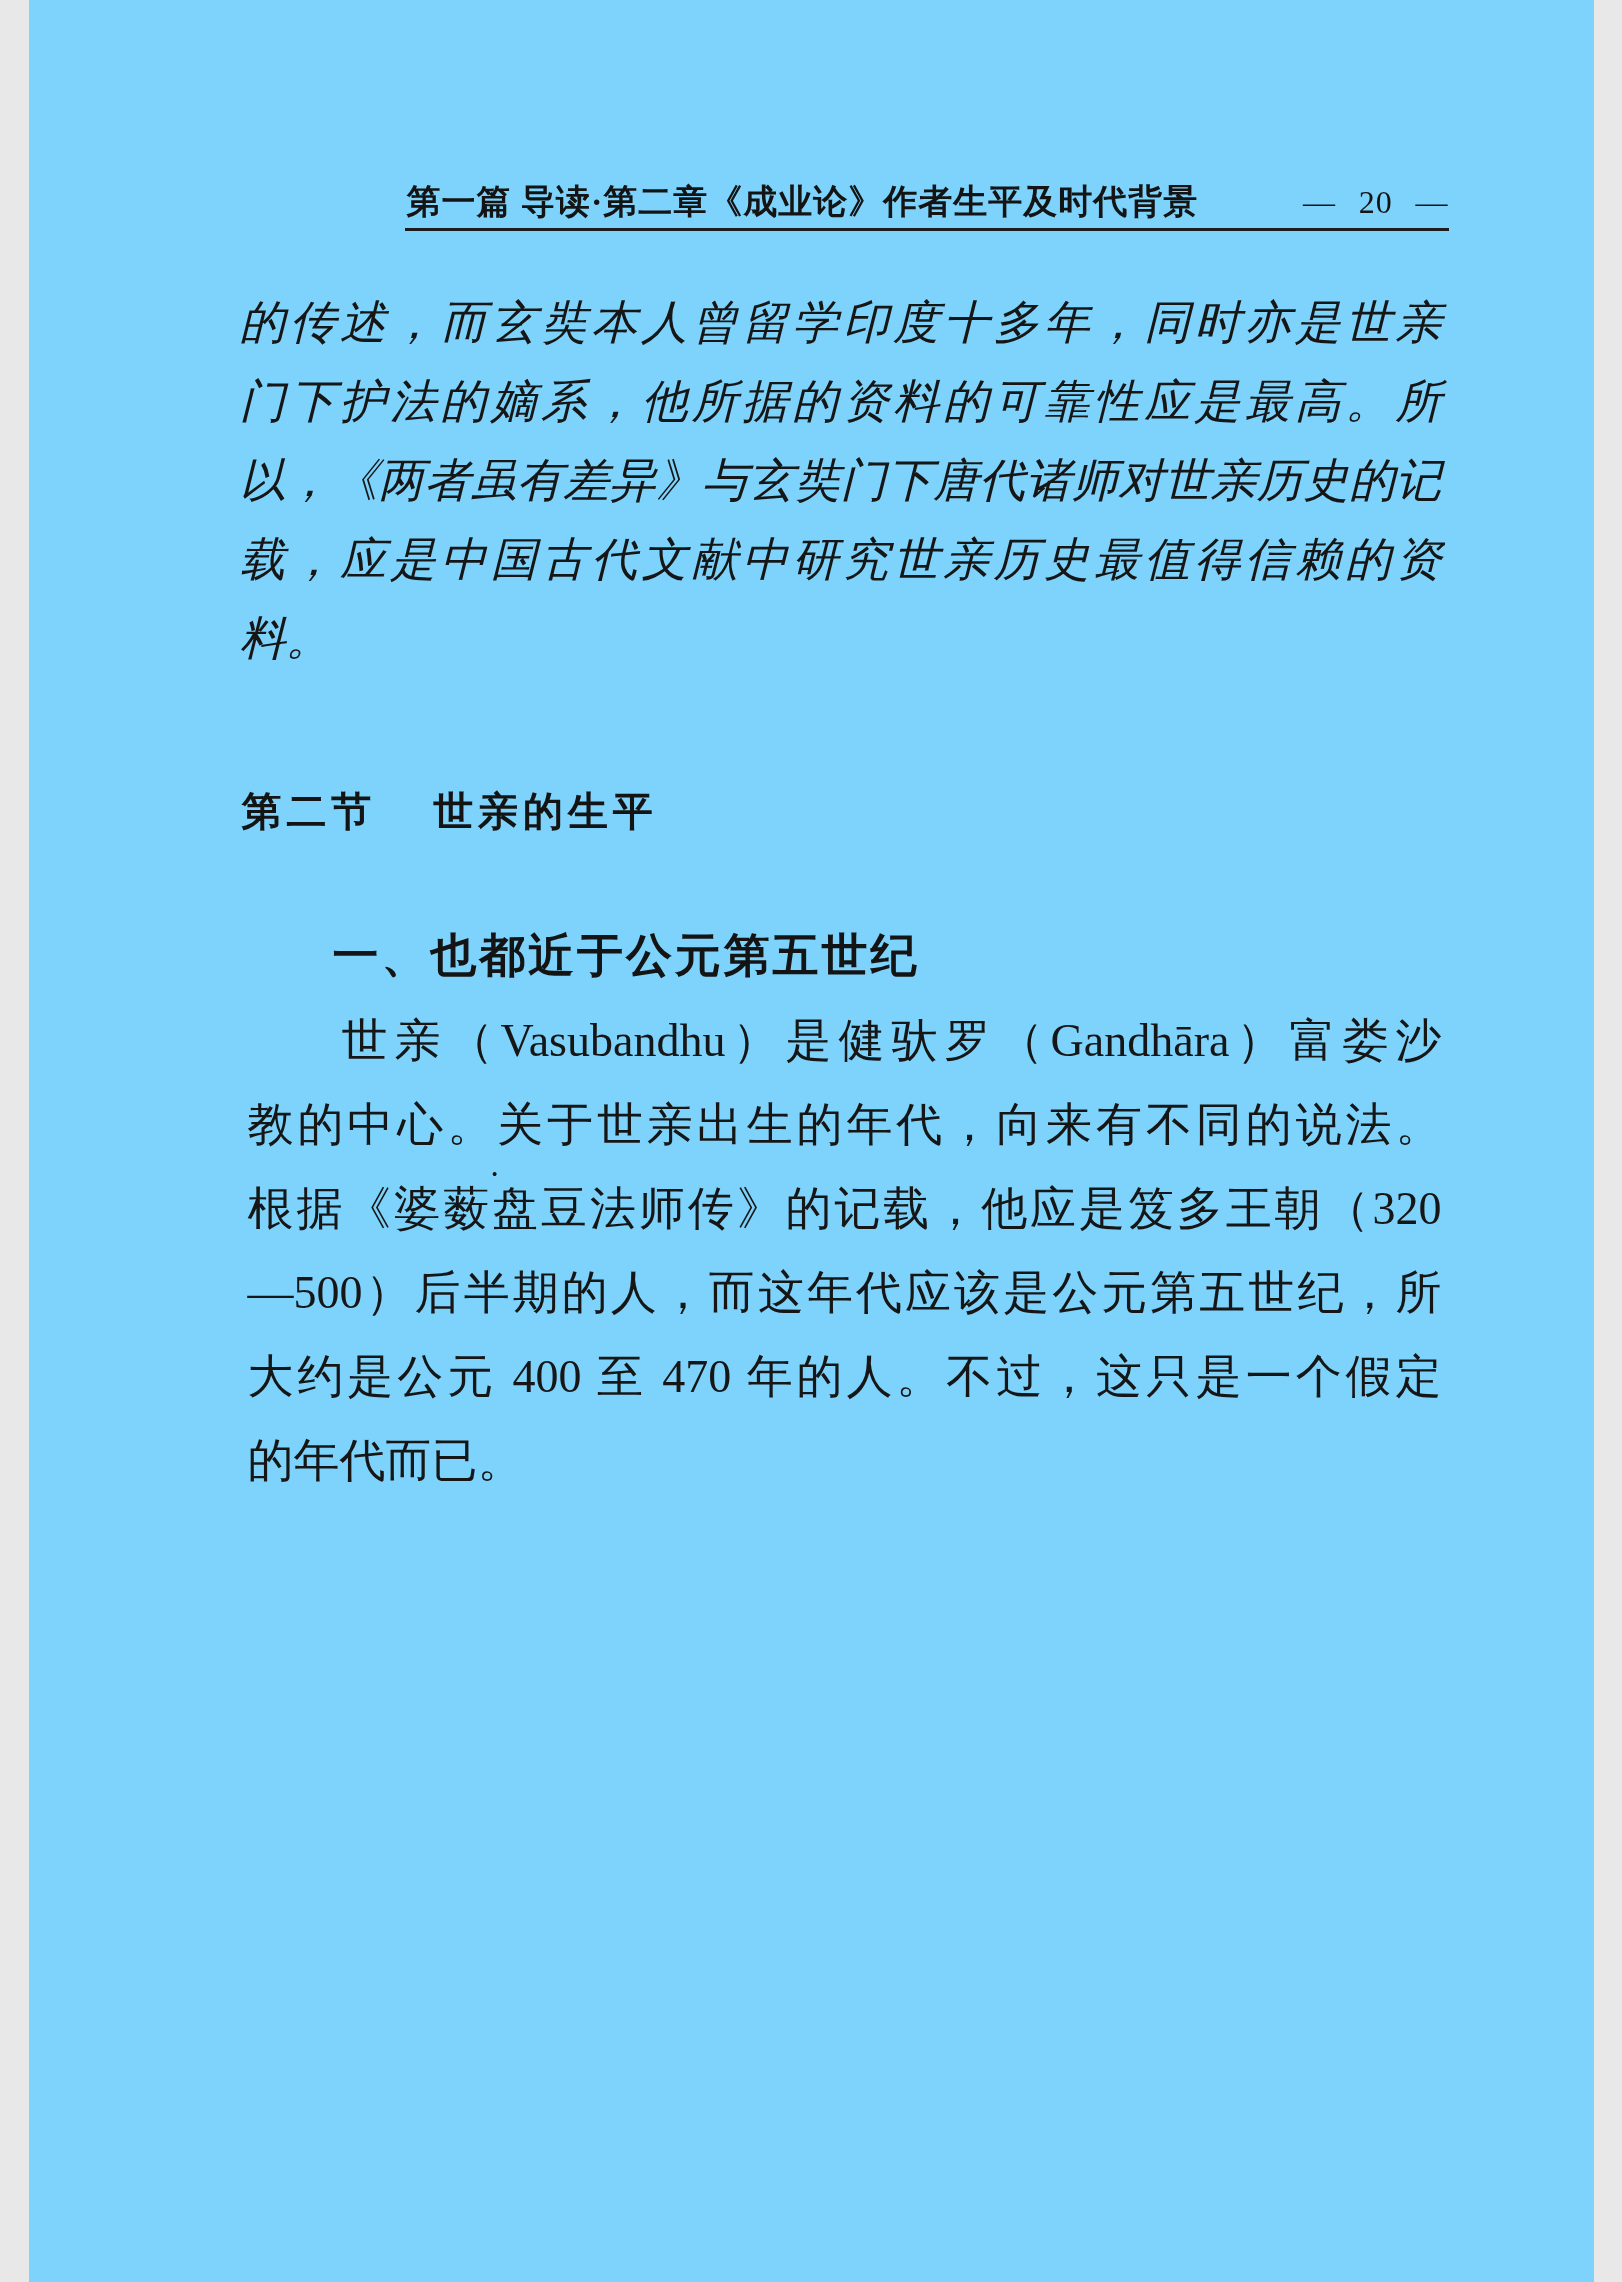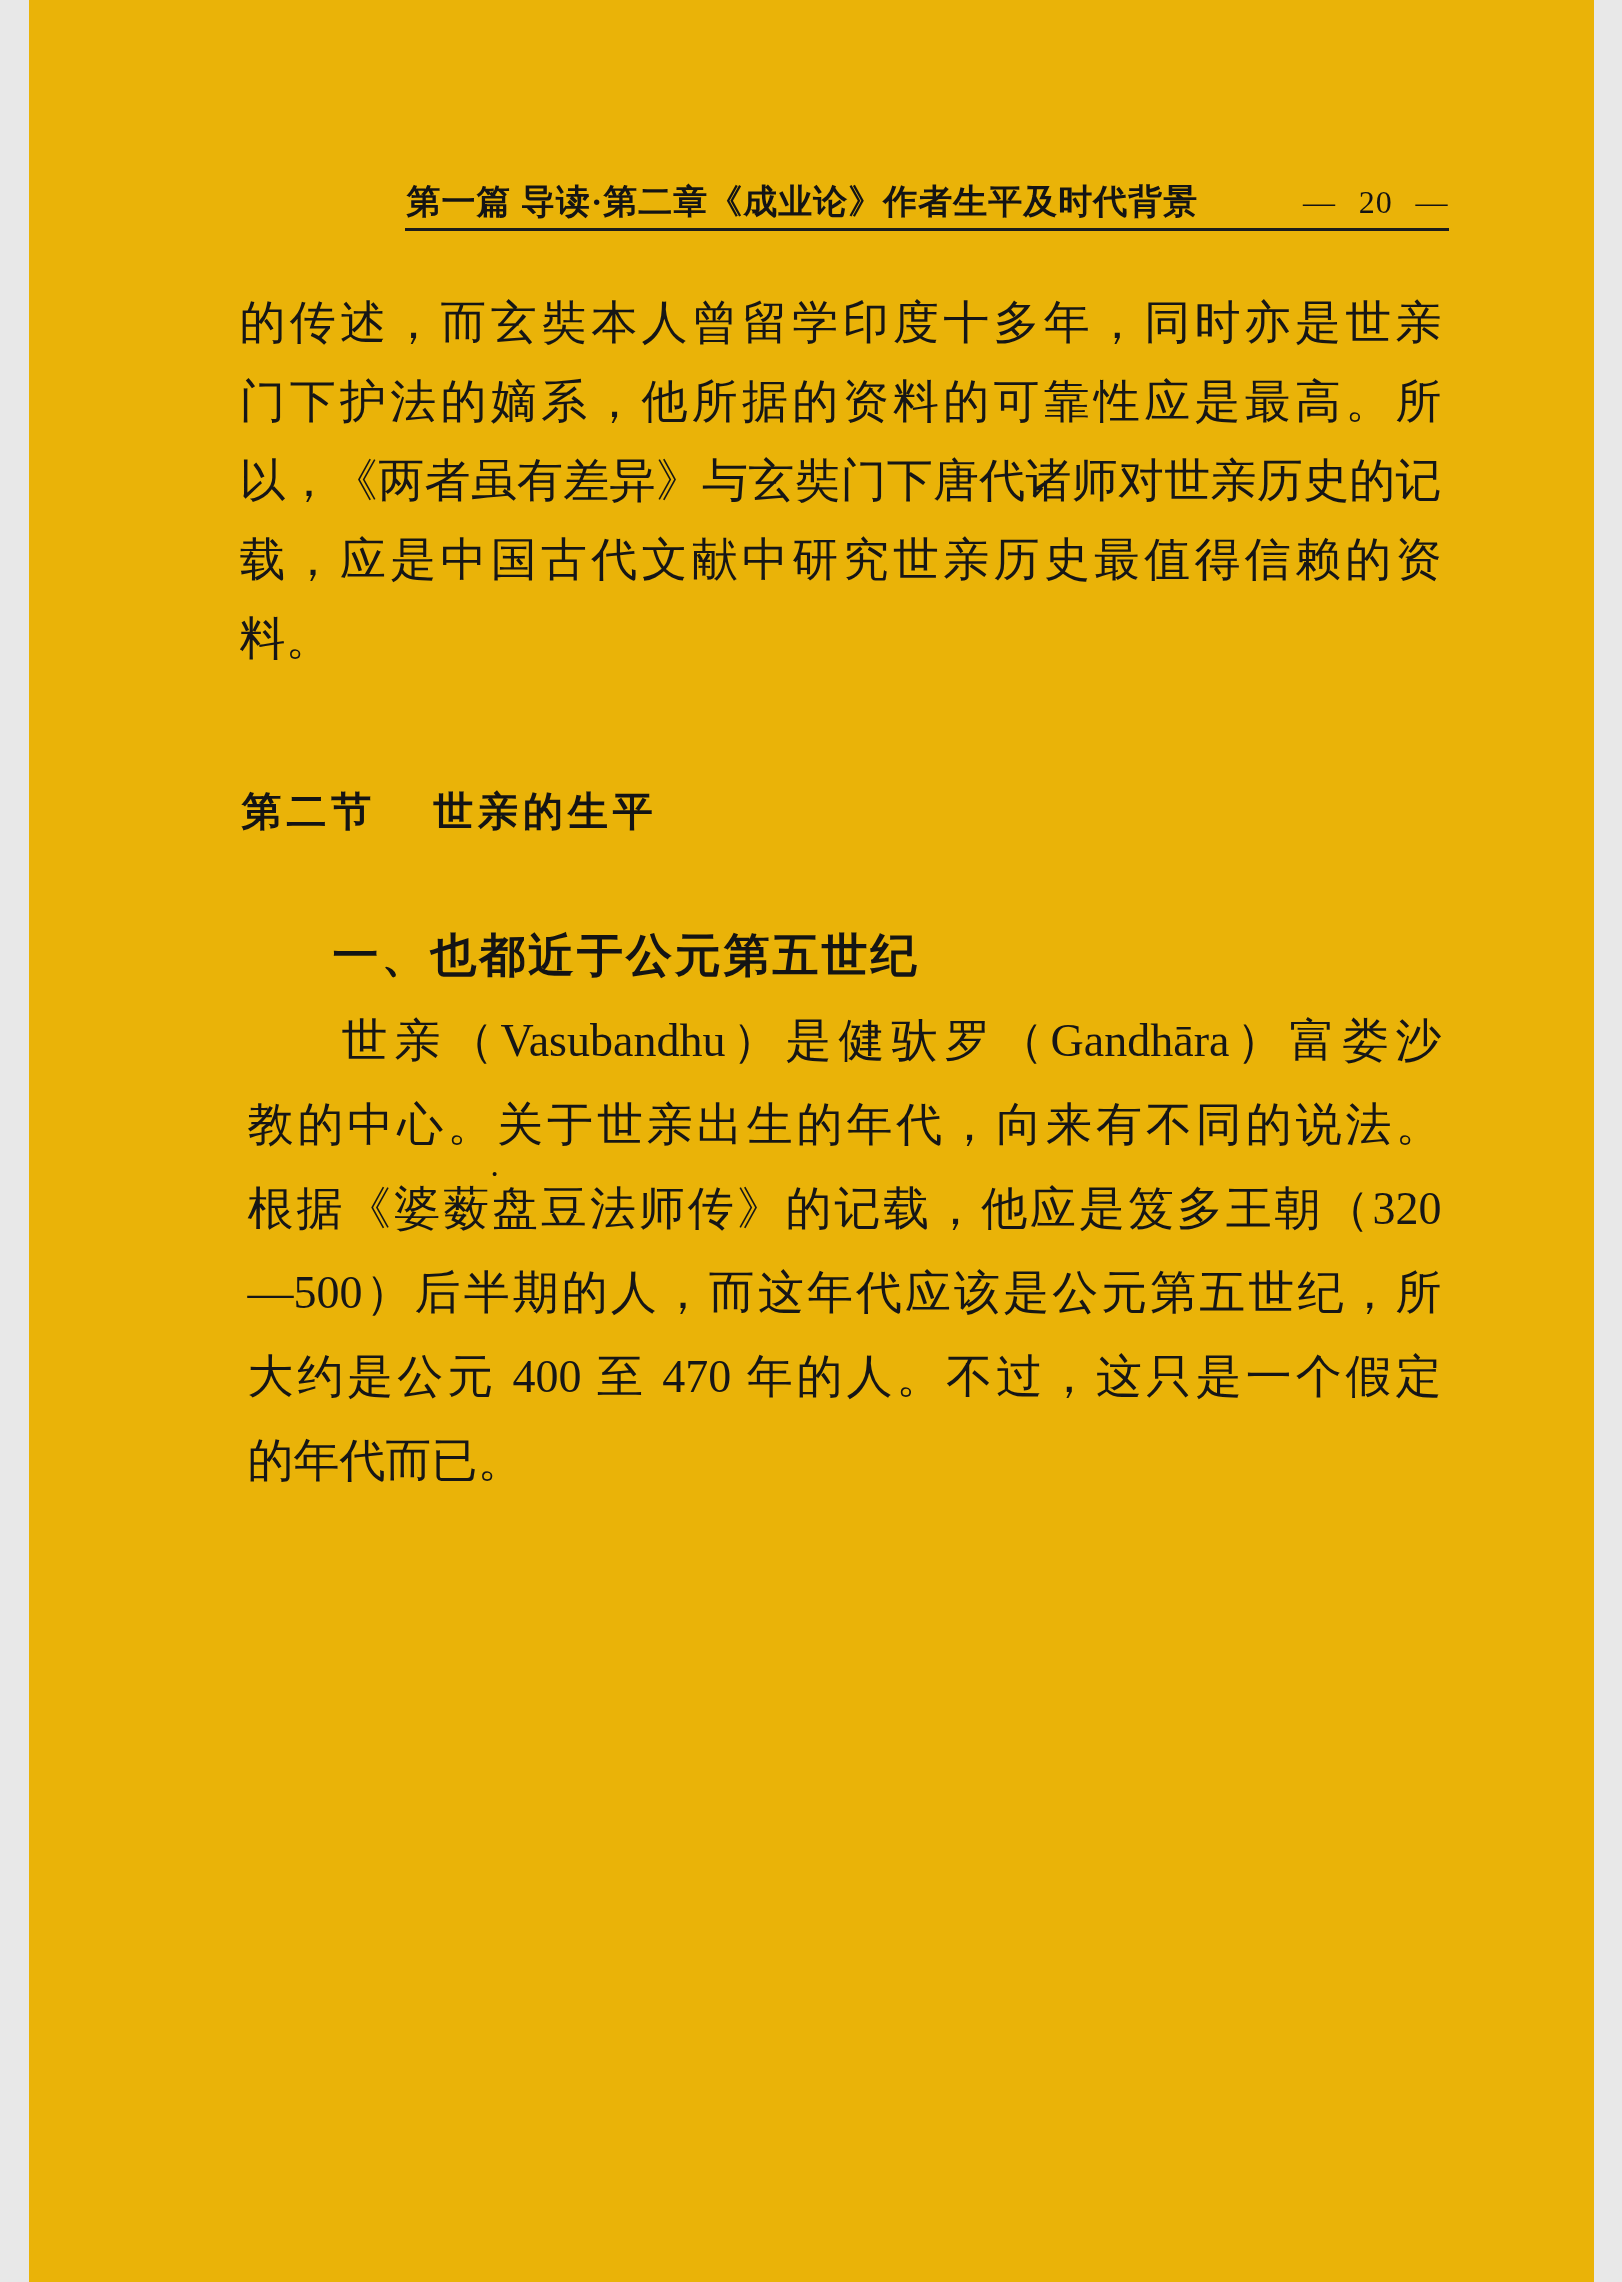--- a/index.html
+++ b/index.html
@@ -5,21 +5,21 @@
   html, body {
     margin: 0;
     padding: 0;
     background: #e8e8e8;
   }
   .page {
     position: relative;
     width: 1565px;
     height: 2282px;
     margin: 0 auto;
-    background: #eab308;
+    background: #7dd3fc;
     color: #141414;
     font-family: "Liberation Serif", "DejaVu Serif", serif;
     overflow: hidden;
   }
   
   .running-header {
     position: absolute;
     left: 378px;
     top: 179px;
     width: 1042px;
@@ -54,21 +54,21 @@
     font-size: 46px;
     color: #161616;
   }
   .just {
     text-align: justify;
     text-align-last: justify;
     text-justify: inter-character;
   }
   .indent { text-indent: 94px; }
   .p1 { top: 283px; }
-  .p1 .line { height: 79px; line-height: 79px; }
+  .p1 .line { height: 79px; line-height: 79px; font-style: italic; }
   .p2 { top: 999px; }
   .p2 .line { height: 84px; line-height: 84px; margin-left: 8px; }
   .p3 { top: 1677px; }
   .p3 .line { height: 84px; line-height: 84px; }
   
   .section-heading {
     position: absolute;
     left: 213px;
     top: 784px;
     font-size: 40px;

